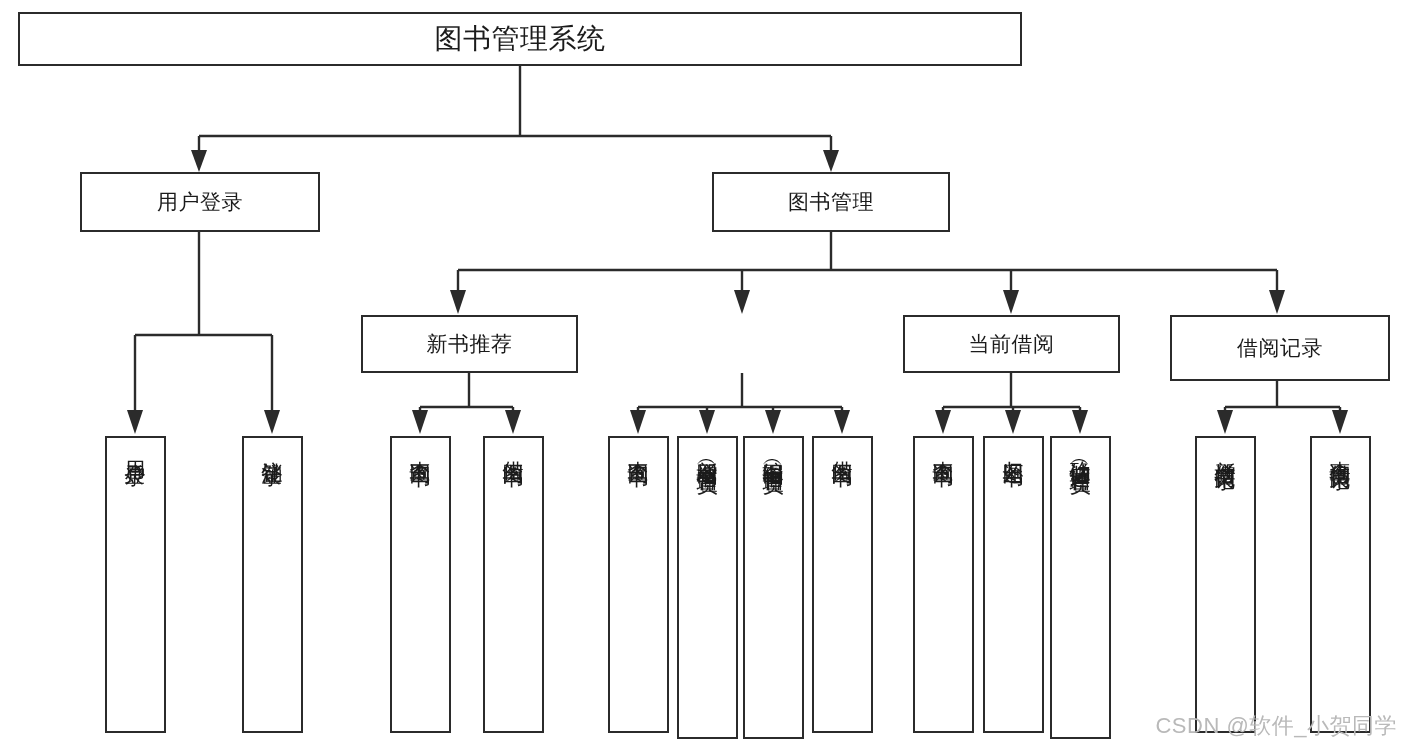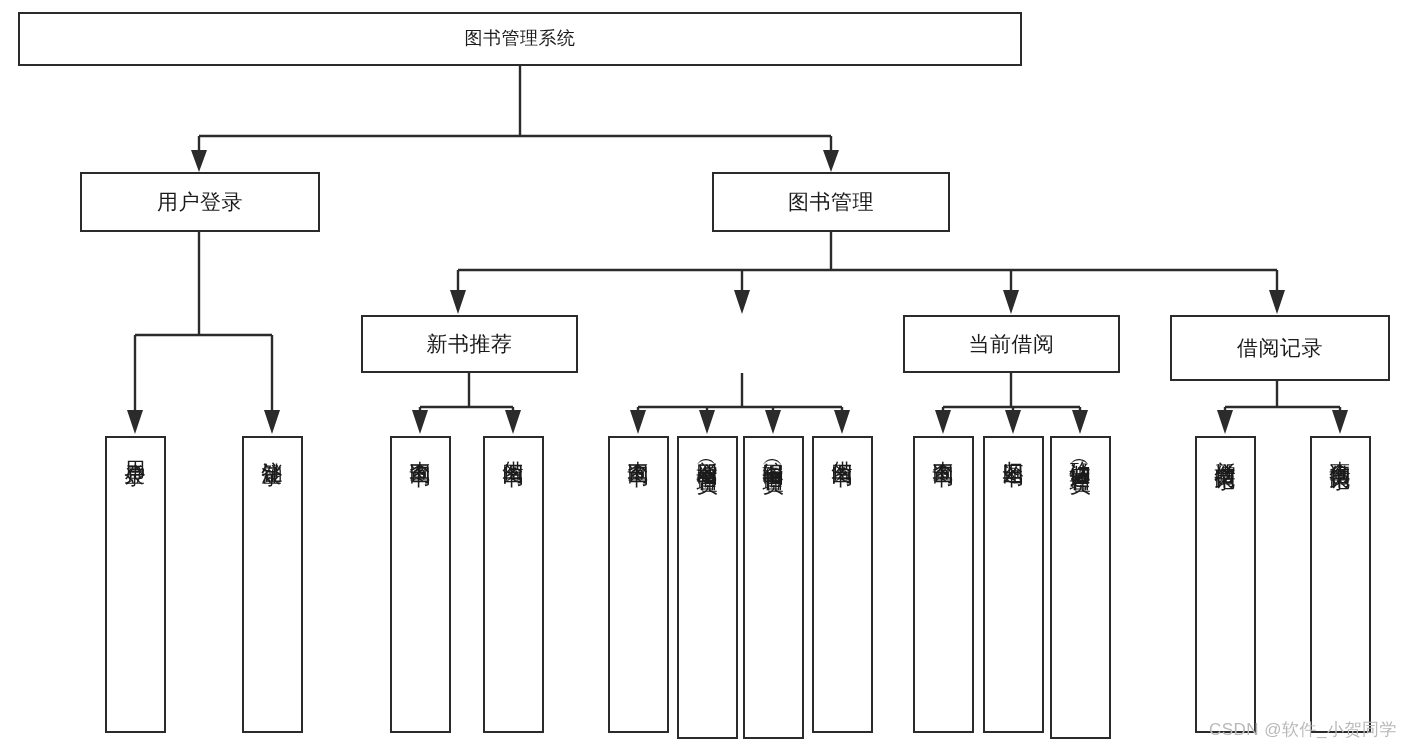--- a/index.html
+++ b/index.html
@@ -55,21 +55,21 @@
     line-height: 1.22;
     color: #1b1b1b;
   }
   
   .node.horiz .label {
     font-size: 21px;
     letter-spacing: 0.5px;
     white-space: nowrap;
   }
   .node.root .label {
-    font-size: 18px;
+    font-size: 28px;
   }
   
   .node.vert {
     align-items: flex-start;
     justify-content: center;
     padding-top: 6px;
   }
   .node.vert .label {
     writing-mode: vertical-rl;
     text-orientation: upright;
@@ -77,21 +77,21 @@
     line-height: 1.0;
     letter-spacing: 2px;
     white-space: nowrap;
   }
 
   
   #watermark {
     position: absolute;
     right: 8px;
     bottom: 6px;
-    font-size: 17px;
+    font-size: 22px;
     color: #b9b9b9;
     letter-spacing: 0.5px;
     white-space: nowrap;
     z-index: 5;
     user-select: none;
     text-align: center;
   }
 </style>
 </head>
 <body>

